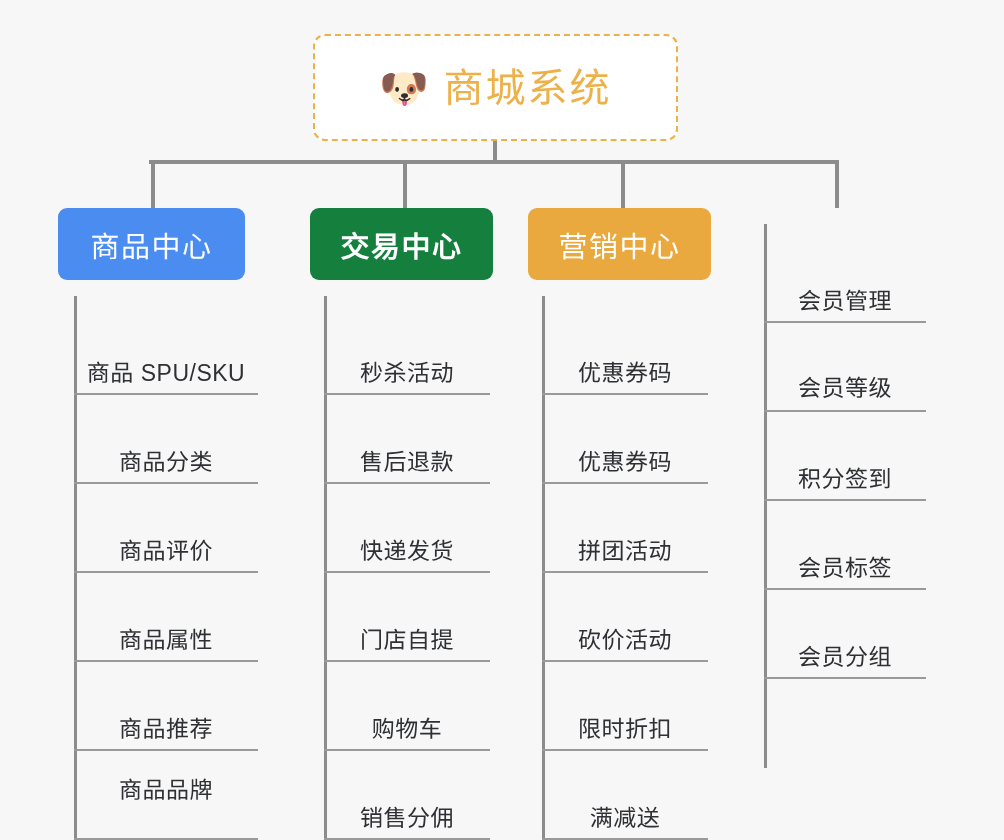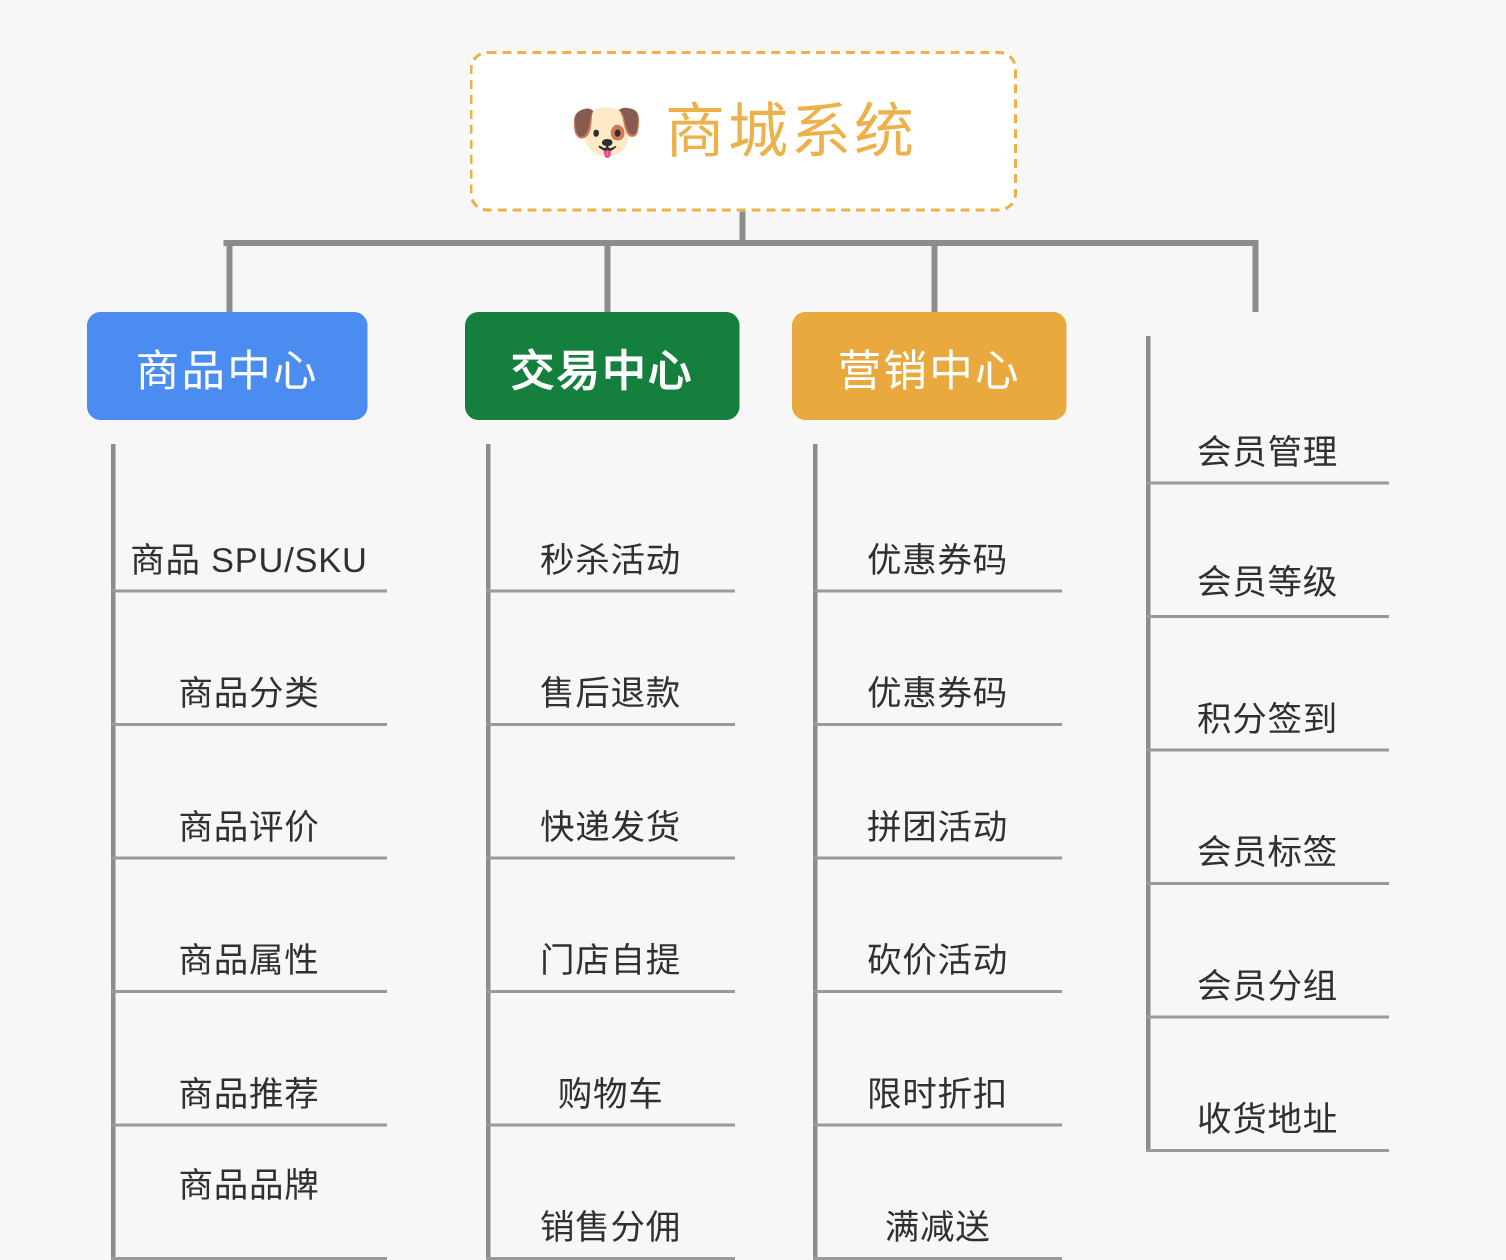--- a/index.html
+++ b/index.html
@@ -231,20 +231,17 @@
           </div>
           <div class="leaf" style="margin-left: 18px;">
             <span class="leaf-label">积分签到</span>
           </div>
           <div class="leaf" style="margin-left: 18px;">
             <span class="leaf-label">会员标签</span>
           </div>
           <div class="leaf" style="margin-left: 18px;">
             <span class="leaf-label">会员分组</span>
           </div>
-          <div class="leaf" style="margin-left: 18px;">
-            <span class="leaf-label">收货地址</span>
-          </div>
         </div>
       </div>
     </div>
 
 </div>
 
 </body></html>

